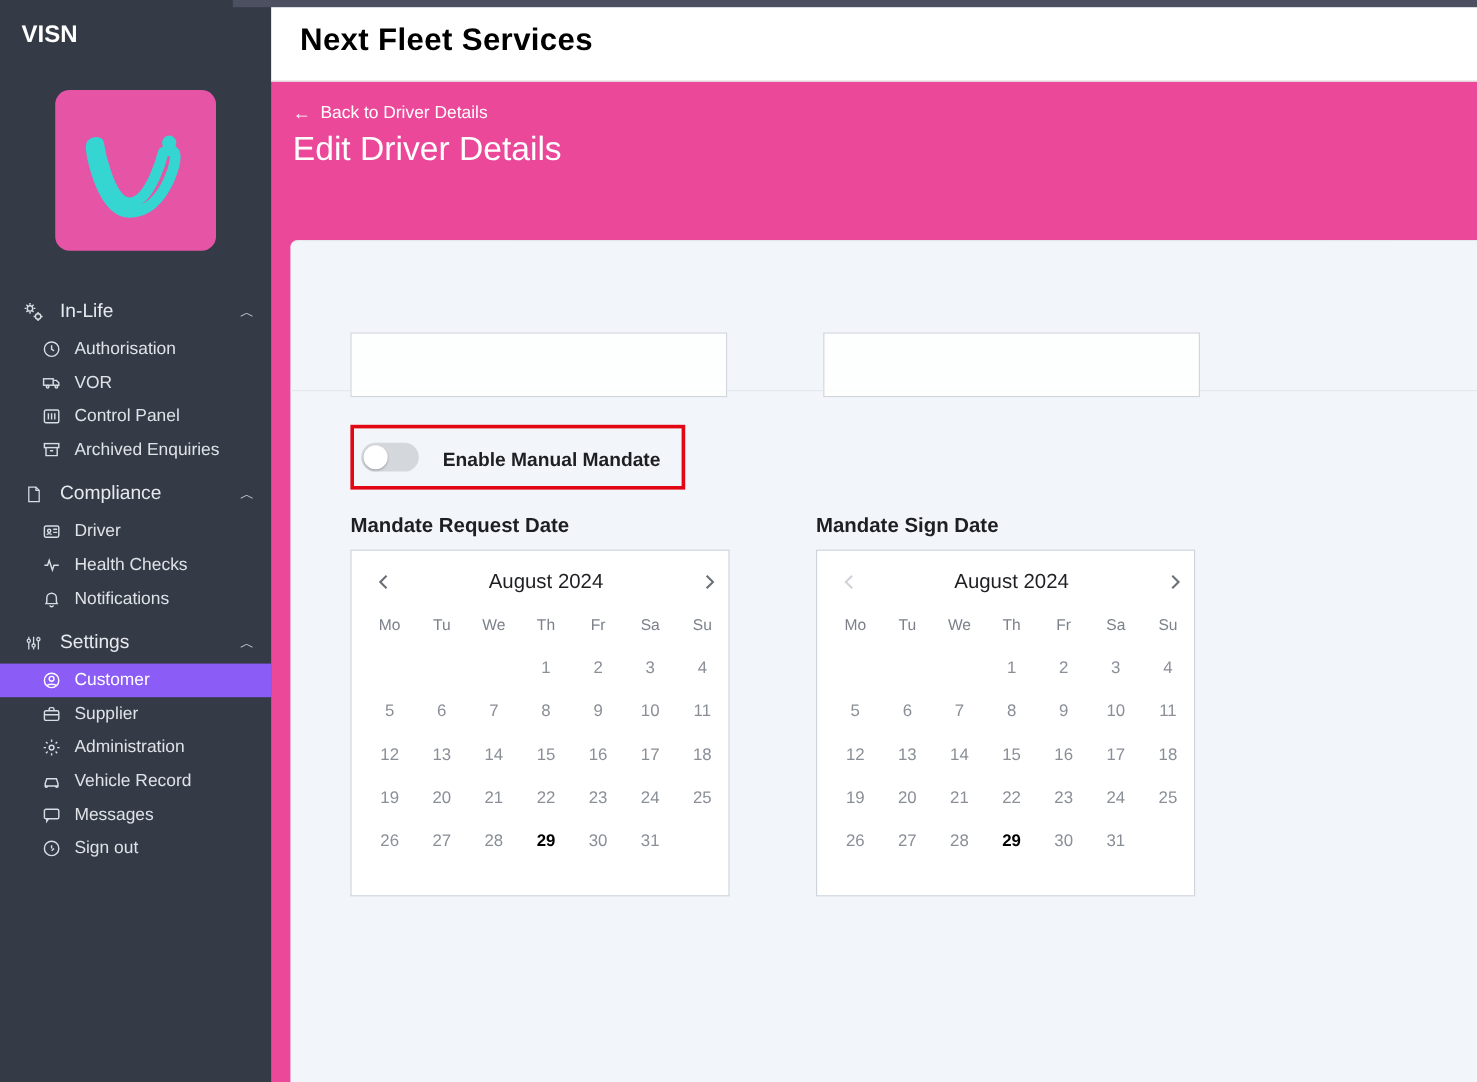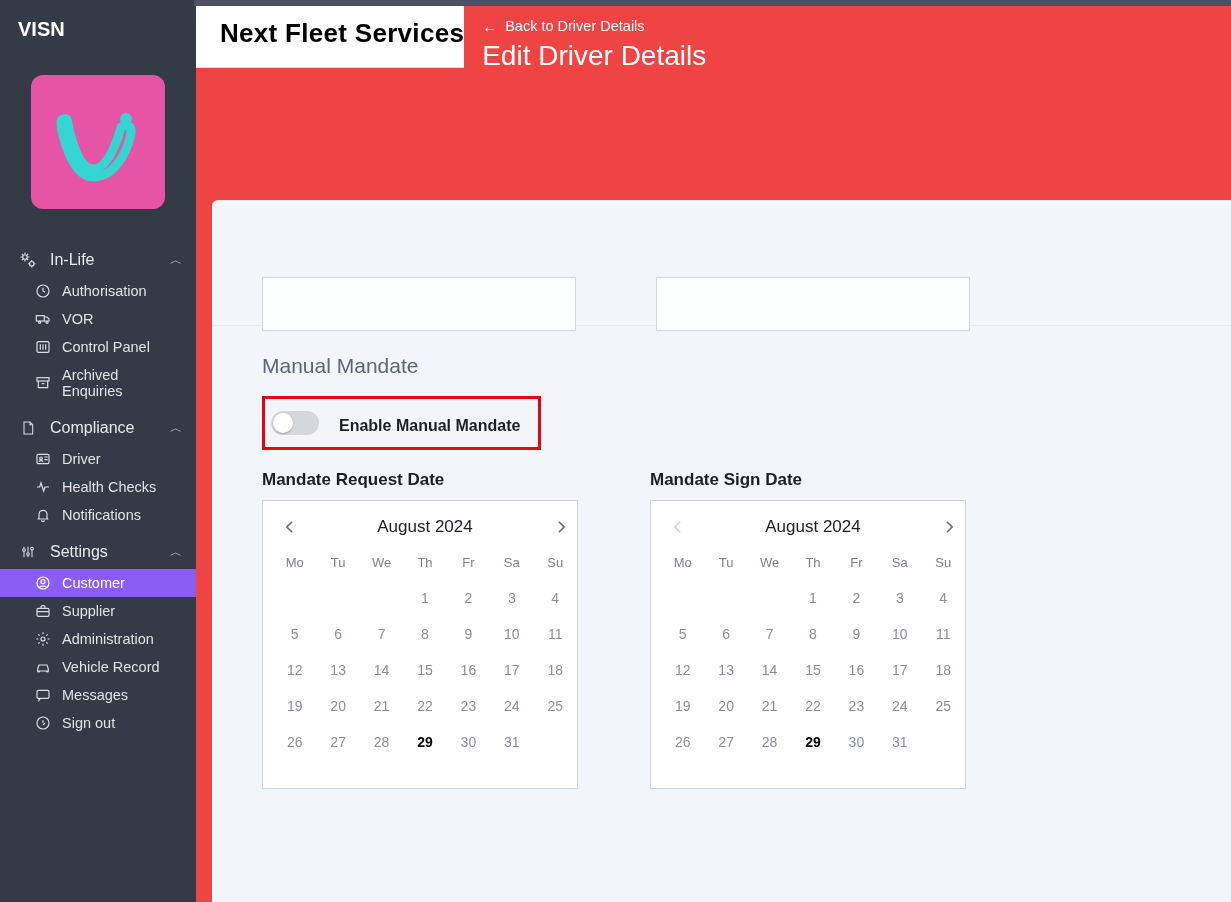--- a/index.html
+++ b/index.html
@@ -2,37 +2,37 @@
 <html><head>
 <meta charset="utf-8">
 <style>
   * { margin:0; padding:0; box-sizing:border-box; font-family:"Segoe UI", Arial, sans-serif; }
   html,body { width:1231px; height:902px; overflow:hidden; }
   body { background:#4f535e; display:flex; }
 
   .topbar-stripe { position:absolute; top:0; left:194px; right:0; height:6px; background:#4c5060; z-index:3;}
 
   
-  .sidebar { width:196px; height:902px; background:#343a46; color:#d8dce3; flex:none; position:relative; }
+  .sidebar { width:226px; height:902px; background:#343a46; color:#d8dce3; flex:none; position:relative; }
   .app-name { font-size:20px; font-weight:600; color:#fff; padding:18px 18px 10px 18px; }
   .logo-wrap { display:flex; justify-content:center; padding:24px 0 34px 0; }
   .logo { width:134px; height:134px; border-radius:12px; background:#e554a5; display:flex; align-items:center; justify-content:center; }
 
   .nav-section { display:flex; align-items:center; padding:8px 14px 8px 18px; cursor:pointer; color:#e6e9ee; }
   .nav-section .sec-icon { width:20px; display:flex; justify-content:center; margin-right:12px; }
   .nav-section .label { flex:1; font-size:16px; }
   .nav-section .chevron { font-size:12px; opacity:.85;}
   .nav-item { display:flex; align-items:center; padding:6px 14px 6px 34px; cursor:pointer; font-size:14.5px; color:#dfe2e7;}
   .nav-item.active { background:#8b5cf6; color:#fff; }
   .nav-item .it-icon { width:18px; display:flex; justify-content:center; margin-right:10px; }
   .nav-item .lbl { flex:1; }
   .sep { height:6px; }
 
   
-  .content { flex:1; height:902px; background:#ef4444; display:flex; flex-direction:row; position:relative;}
+  .content { flex:1; height:902px; background:#ec4899; display:flex; flex-direction:column; position:relative;}
   .white-top { background:#fff; height:68px; display:flex; align-items:center; padding-left:24px; border-bottom:1px solid #e2e2e2;}
   .page-title { font-size:26px; font-weight:900; color:#000; letter-spacing:0.3px;}
 
   .hero { padding:18px 0 0 18px; color:#fff; }
   .back-link { display:flex; align-items:center; gap:8px; font-size:14.5px; cursor:pointer; }
   .back-link .arrow { font-size:15px; line-height:1; }
   .hero h2 { font-weight:400; font-size:28px; margin-top:6px; color:#fff; }
 
   .card { position:absolute; top:200px; left:16px; right:0; bottom:0; background:#f2f5f9; border-top-left-radius:6px; overflow:hidden; border-top:1px solid #e5e8ee;}
   .card-inner-top { height:84px; padding:16px 50px 0 50px; display:flex; gap:80px;}
@@ -253,21 +253,20 @@
   </div>
 
   <div class="card">
     <div class="card-inner-top">
       <div class="ghost-input"></div>
       <div class="ghost-input"></div>
     </div>
     <div class="divider"></div>
 
     <div class="section">
-      <div class="section-heading">Manual Mandate</div>
 
       <div class="toggle-row">
         <div class="toggle">
           <div class="knob"></div>
         </div>
         <div class="toggle-label">Enable Manual Mandate</div>
       </div>
 
       <div class="cal-row">
 

